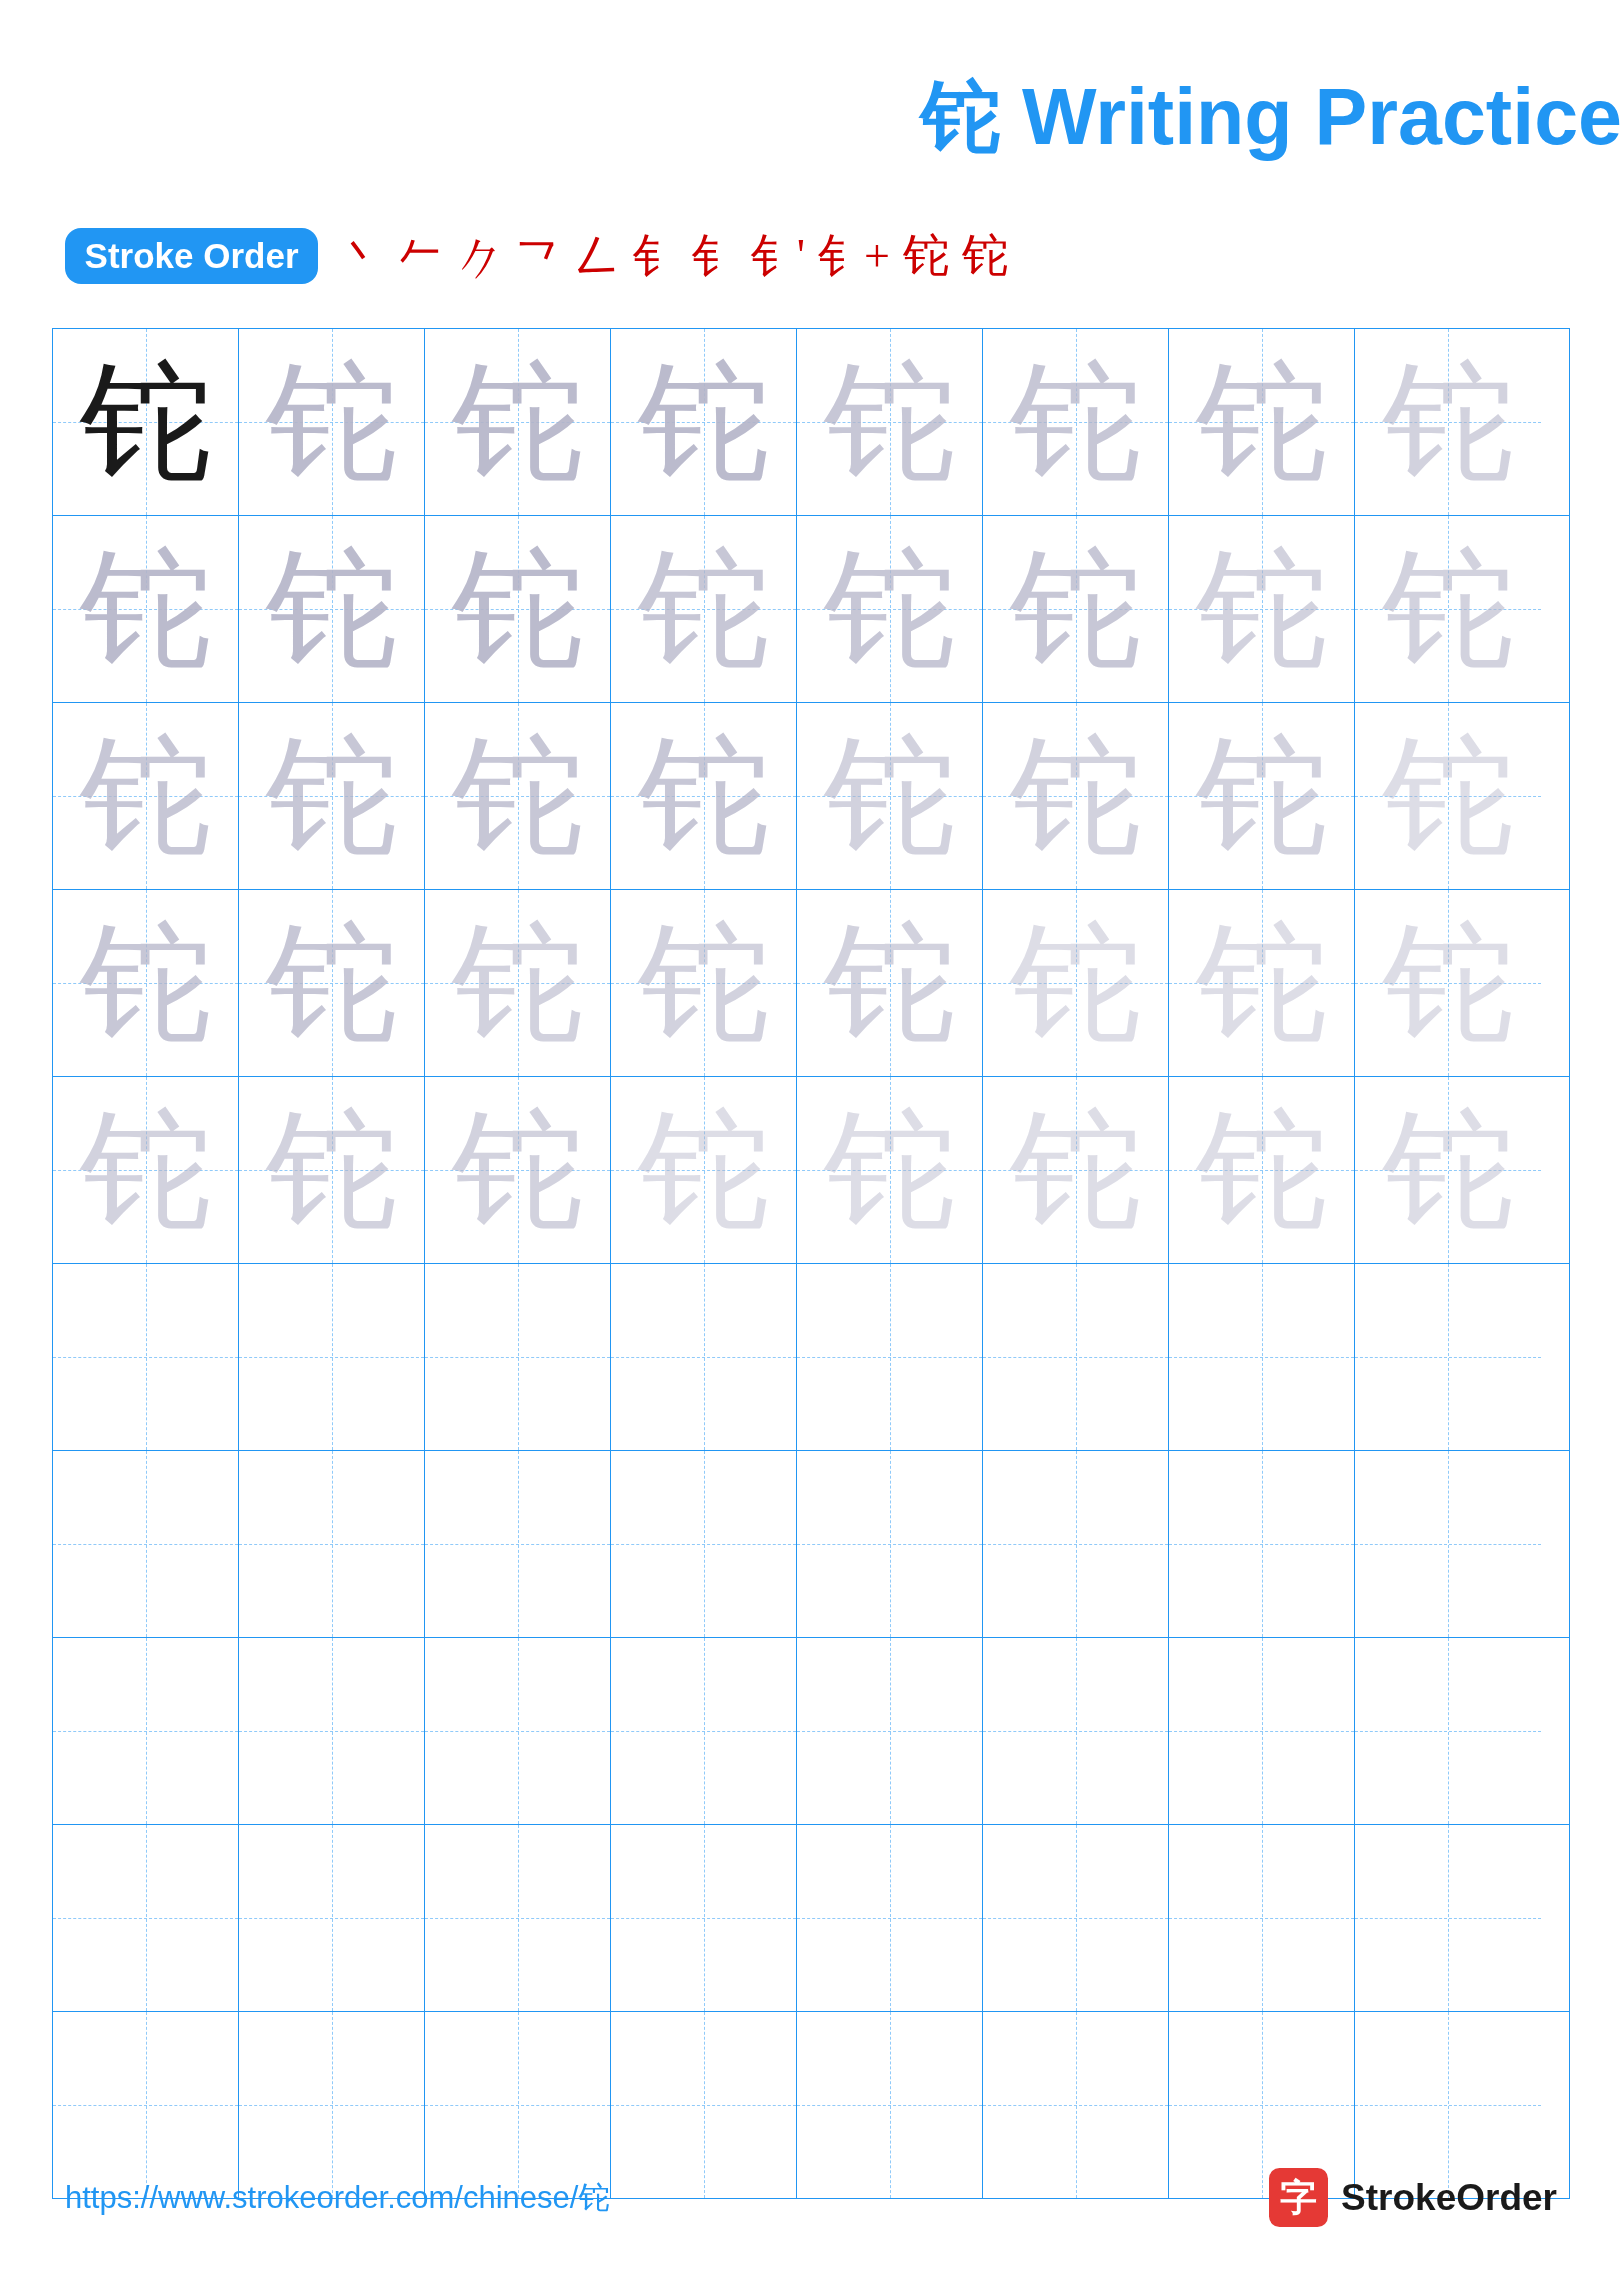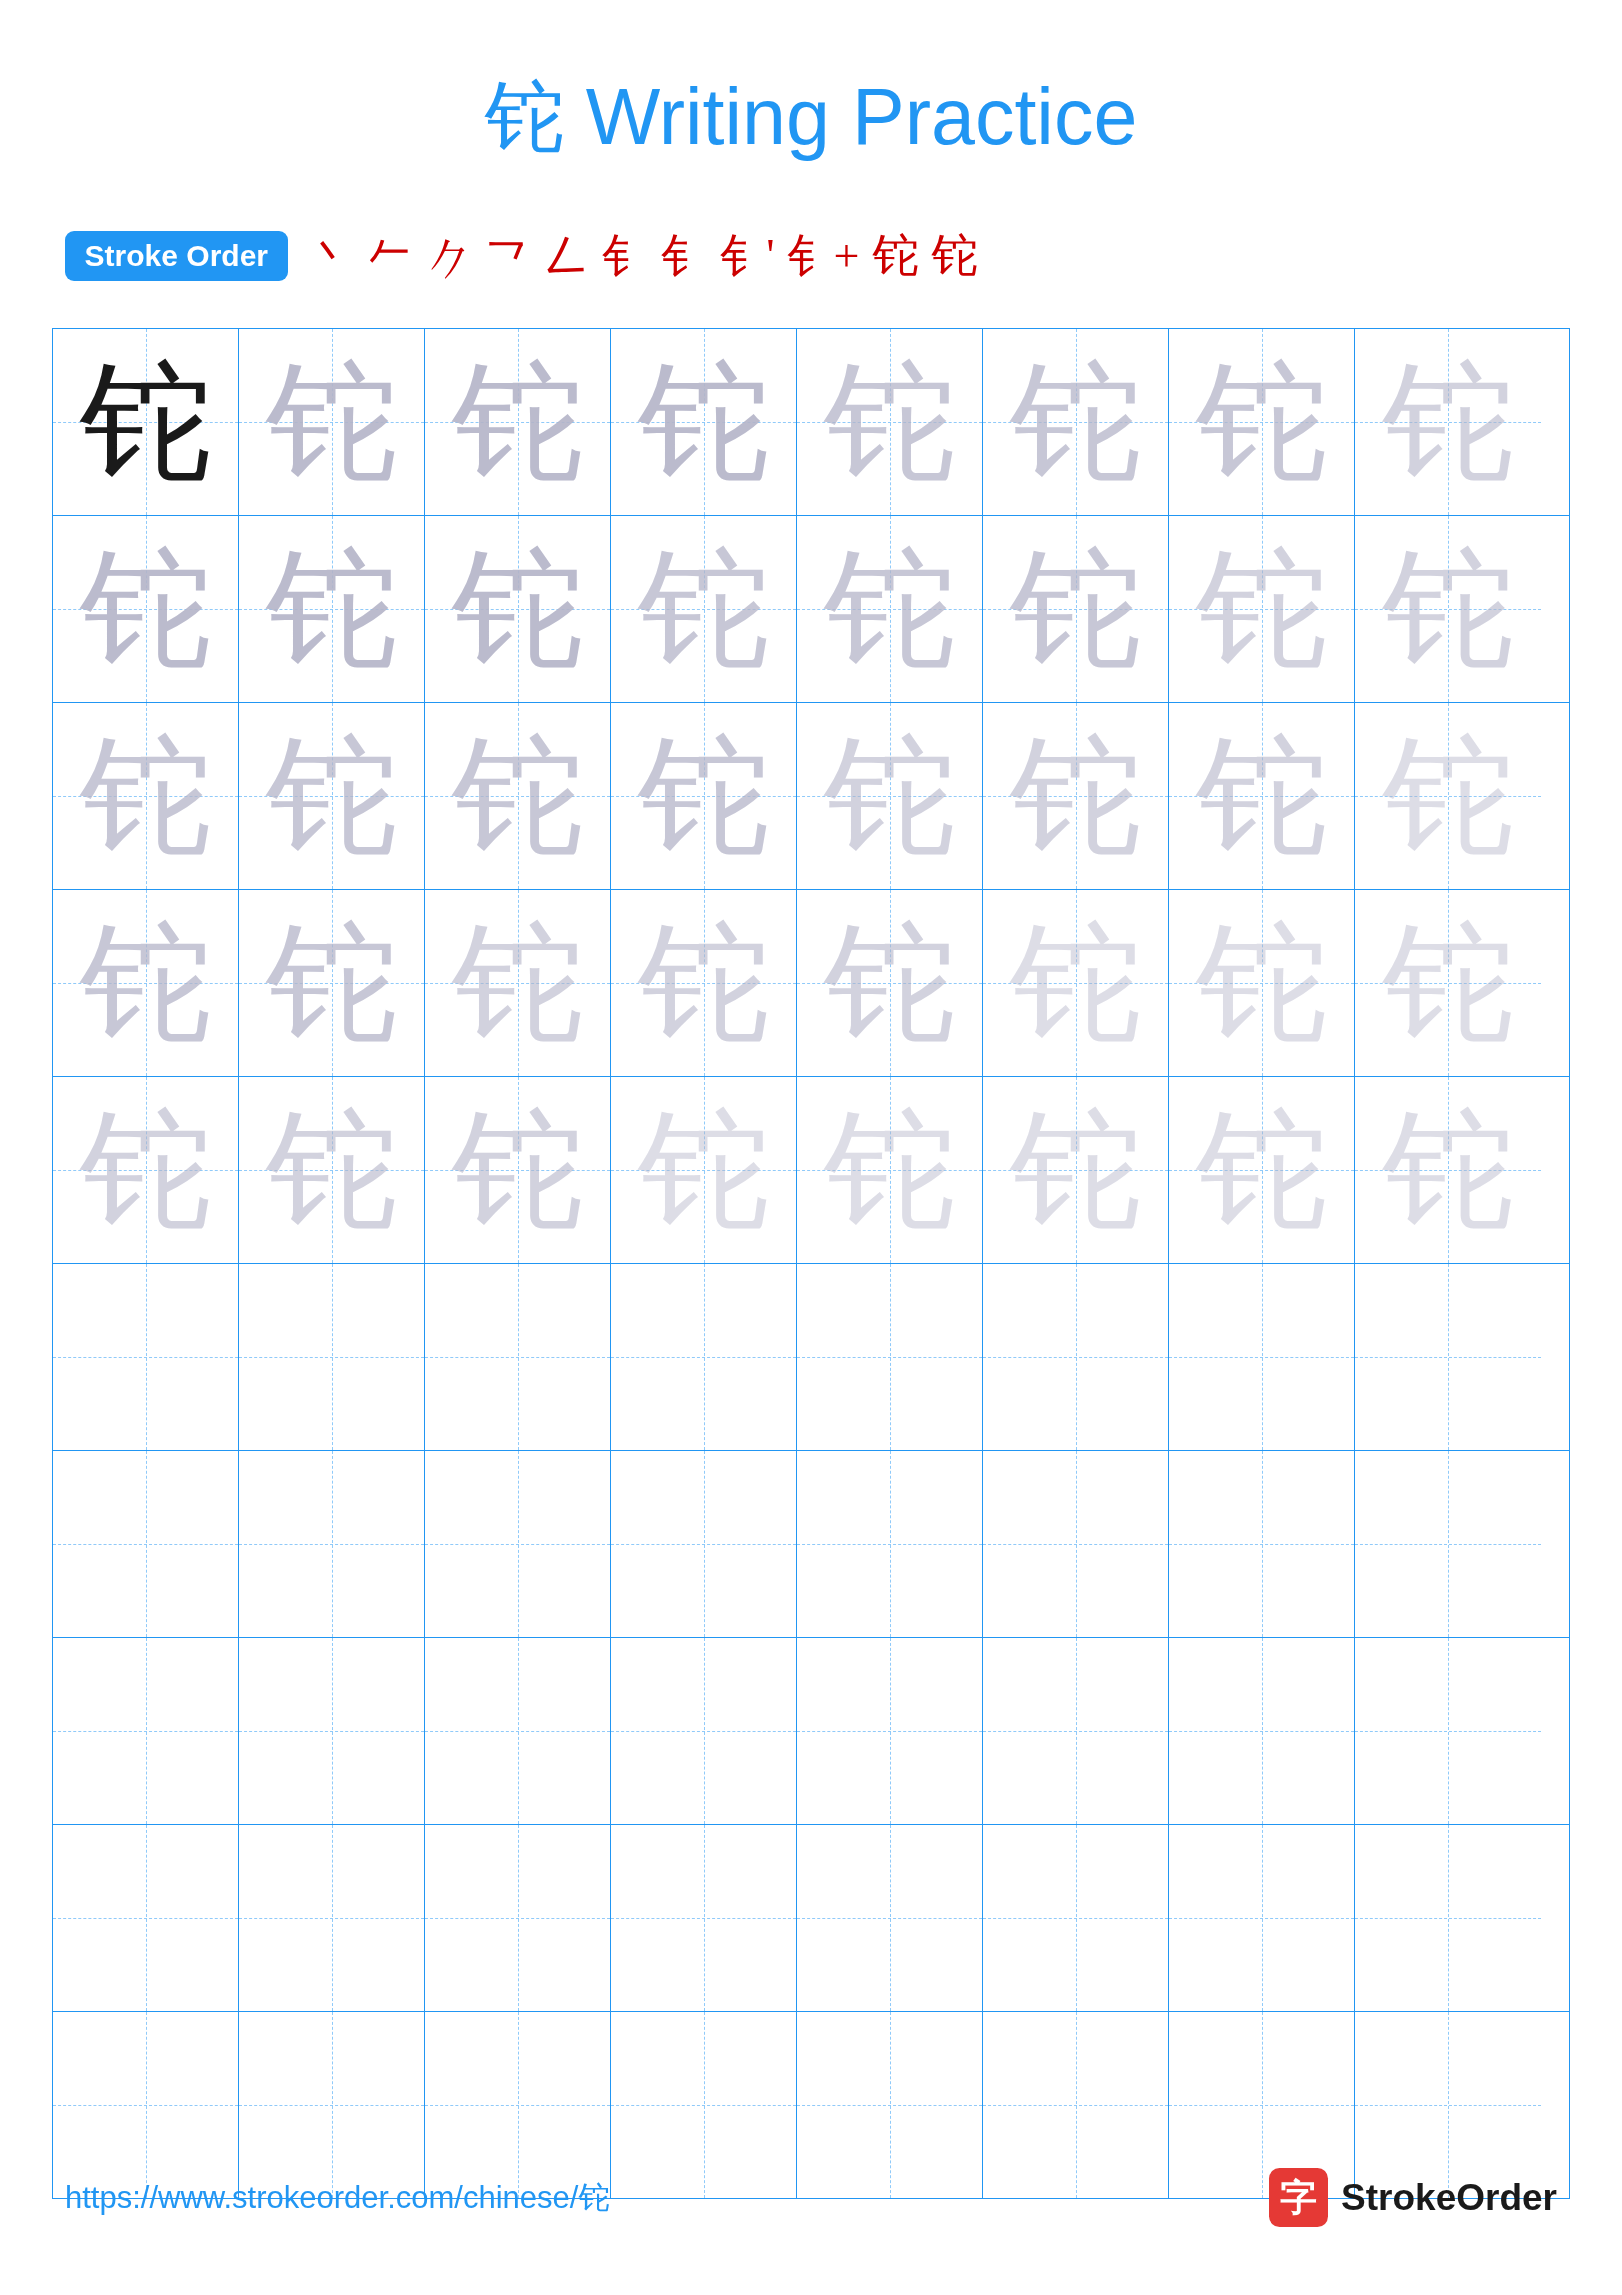--- a/index.html
+++ b/index.html
@@ -6,46 +6,46 @@
     body {
       width: 1622px;
       height: 2295px;
       background: #ffffff;
       font-family: serif;
       position: relative;
       overflow: hidden;
     }
 
     .page-title {
-      text-align: center;
+      text-align: right;
       padding-top: 65px;
       padding-bottom: 39px;
       font-size: 79px;
-      font-weight: normal;
+      font-weight: bold;
       color: #2196F3;
       font-family: Arial, sans-serif;
     }
 
     .title-char {
       color: #2196F3;
     }
 
     .stroke-order-row {
       display: flex;
       align-items: center;
       padding: 13px 65px 26px 65px;
       gap: 19.6px;
     }
 
     .stroke-order-badge {
       background: #2196F3;
       color: white;
-      font-size: 30px;
+      font-size: 35px;
       padding: 7.9px 19.6px;
-      border-radius: 9px;
+      border-radius: 16px;
       font-family: Arial, sans-serif;
       font-weight: bold;
       white-space: nowrap;
     }
 
     .stroke-sequence {
       display: flex;
       align-items: center;
       gap: 13px;
       font-size: 46px;

